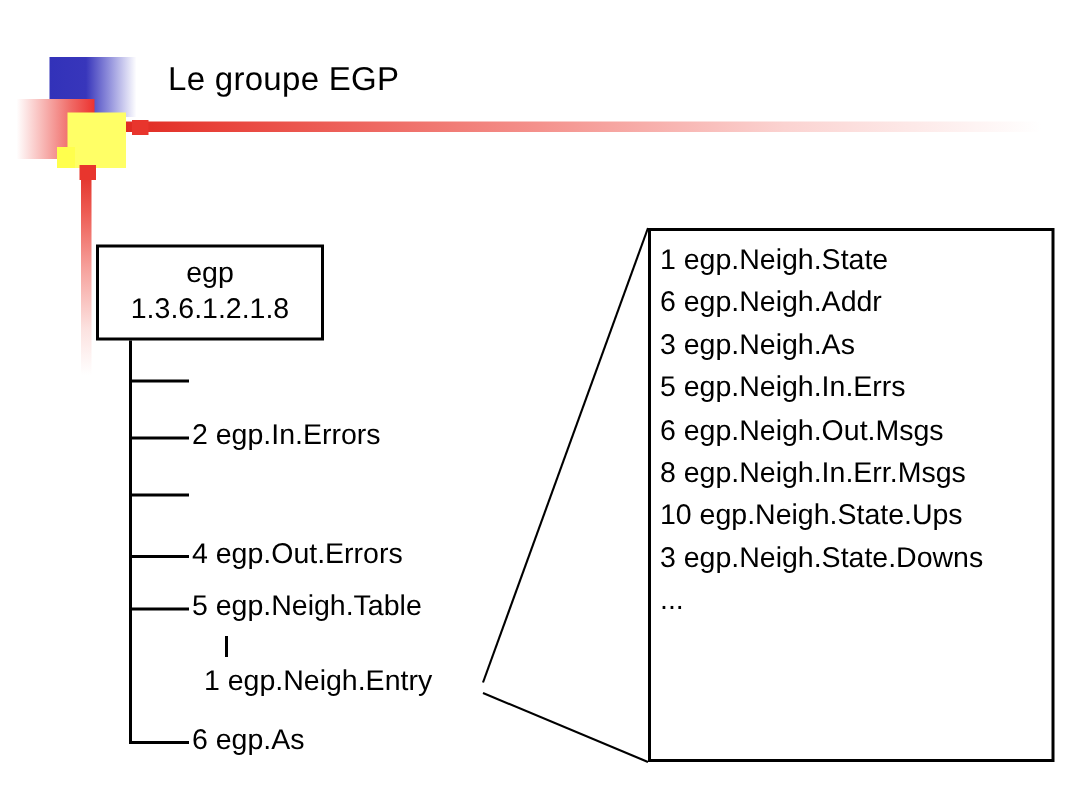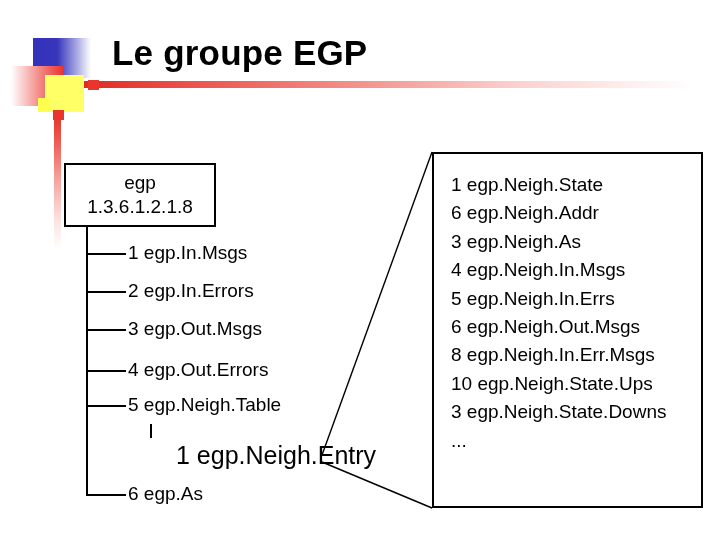--- a/index.html
+++ b/index.html
@@ -66,25 +66,24 @@
     position: absolute;
     left: 53px; top: 110px;
     width: 11px; height: 10px;
     background: #e8352d;
   }
 
   
   #title {
     position: absolute;
     left: 112px; top: 37px;
-    font-size: 35px;
+    font-size: 22px;
     line-height: 32px;
     letter-spacing: 0.2px;
     white-space: nowrap;
-    font-weight: bold;
   }
 
   
   #tree { position: absolute; left: 0; top: 0; width: 430px; height: 392px; }
 
   .egp-box {
     position: absolute;
     left: 64px; top: 163px;
     width: 152px; height: 64px;
     border: 2px solid #000;
@@ -120,40 +119,39 @@
   }
   .sub-tick {
     position: absolute;
     left: 150px; top: 424px;
     width: 2px; height: 14px;
     background: #000;
   }
   .sub-label {
     position: absolute;
     left: 136px; top: 444px;
-    font-size: 25px;
+    font-size: 19px;
     line-height: 22px;
     white-space: nowrap;
-    margin-left: 40px;
   }
 
   
   #connectors { position:absolute; left:0; top:0; width:720px; height:540px; }
 
   
   .neigh-box {
     position: absolute;
     left: 432px; top: 152px;
     width: 271px; height: 356px;
     border: 2px solid #000;
     box-sizing: border-box;
     padding: 6px 0 0 6px;
   }
   .neigh-box ul {
-    margin: 11px; padding: 0; list-style: none;
+    margin: 0; padding: 0; list-style: none;
   }
   .neigh-box li {
     font-size: 19px;
     line-height: 28.4px;
     white-space: nowrap;
   }
 </style>
 </head>
 <body>
 
@@ -179,42 +177,39 @@
 
   <div class="trunk"></div>
 
   <div class="branch" style="top:253px"></div>
   <div class="branch" style="top:291px"></div>
   <div class="branch" style="top:329px"></div>
   <div class="branch" style="top:370px"></div>
   <div class="branch" style="top:405px"></div>
   <div class="branch" style="top:494px"></div>
 
-  <div class="leaf-label" style="top:253px">1 egp.In.Msgs</div>
   <div class="leaf-label" style="top:291px">2 egp.In.Errors</div>
-  <div class="leaf-label" style="top:329px">3 egp.Out.Msgs</div>
   <div class="leaf-label" style="top:370px">4 egp.Out.Errors</div>
   <div class="leaf-label" style="top:405px">5 egp.Neigh.Table</div>
   <div class="leaf-label" style="top:494px">6 egp.As</div>
 
   <div class="sub-tick"></div>
   <div class="sub-label">1 egp.Neigh.Entry</div>
 </div>
 
 <svg id="connectors" viewBox="0 0 720 540" width="720" height="540">
   <line x1="322" y1="455" x2="432" y2="152" stroke="#000" stroke-width="1.4"></line>
   <line x1="322" y1="462" x2="432" y2="508" stroke="#000" stroke-width="1.4"></line>
 </svg>
 
 <div class="neigh-box">
   <ul>
     <li>1 egp.Neigh.State</li>
     <li>6 egp.Neigh.Addr</li>
     <li>3 egp.Neigh.As</li>
-    <li>4 egp.Neigh.In.Msgs</li>
     <li>5 egp.Neigh.In.Errs</li>
     <li>6 egp.Neigh.Out.Msgs</li>
     <li>8 egp.Neigh.In.Err.Msgs</li>
     <li>10 egp.Neigh.State.Ups</li>
     <li>3 egp.Neigh.State.Downs</li>
     <li>...</li>
   </ul>
 </div>
 
 </body></html>

